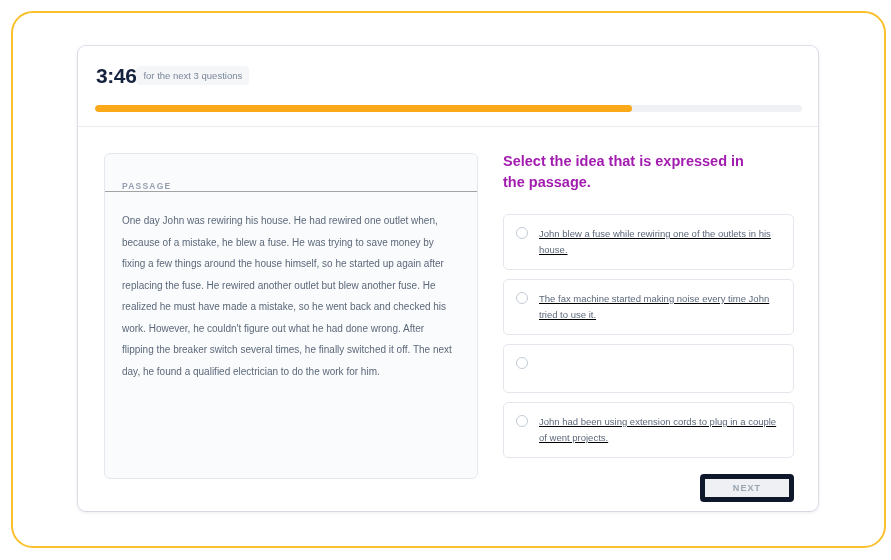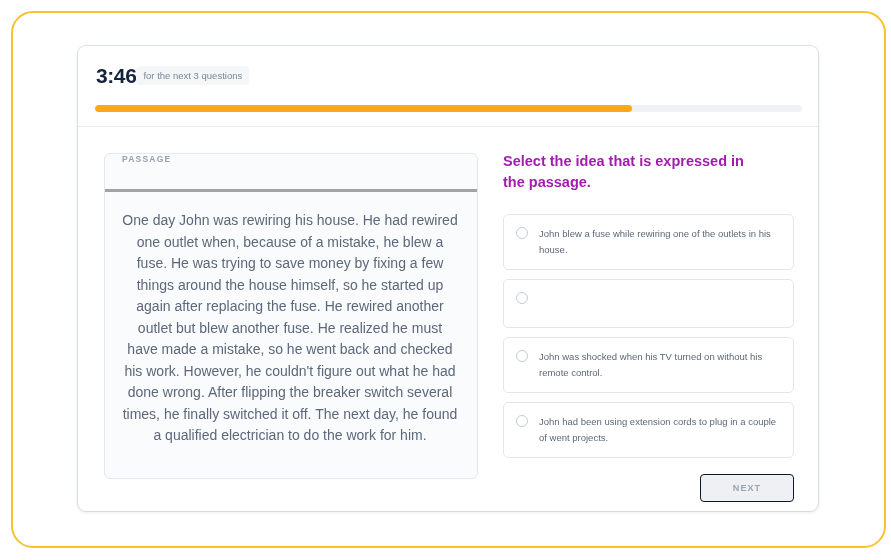--- a/index.html
+++ b/index.html
@@ -96,39 +96,39 @@
     flex: 0 0 374px;
     height: 326px;
     background: #fafbfc;
     border: 1px solid #e4e8ee;
     border-radius: 6px;
     overflow: hidden;
   }
 
   .passage-head {
     height: 38px;
-    border-bottom: 3px solid #a3a3a3;
-    display: flex;
-    align-items: flex-start;
+    border-bottom: 1px solid #a3a3a3;
+    display: flex;
+    align-items: flex-end;
     padding-left: 17px;
   }
 
   .passage-label {
     font-size: 8.5px;
     letter-spacing: 1.2px;
     color: #96a0b0;
     font-weight: bold;
   }
 
   .passage-text {
     padding: 18px 19px 0 17px;
-    font-size: 14px;
+    font-size: 10px;
     line-height: 21.5px;
     color: #5c687a;
-    text-align: center;
+    text-align: left;
   }
 
   
   #question-col {
     flex: 1;
     padding-left: 25px;
     padding-top: 0;
   }
 
   .question-title {
@@ -147,20 +147,21 @@
   .option {
     display: flex;
     align-items: flex-start;
     border: 1px solid #e3e7ed;
     border-radius: 5px;
     background: #ffffff;
     padding: 11px 12px 11px 12px;
     margin-bottom: 9px;
     cursor: pointer;
     min-height: 49px;
+    text-decoration: underline;
   }
 
   .radio {
     flex: 0 0 12px;
     width: 12px;
     height: 12px;
     border: 1px solid #c4ccd8;
     border-radius: 50%;
     margin-top: 1px;
     margin-right: 11px;
@@ -176,21 +177,21 @@
   .next-row {
     display: flex;
     justify-content: flex-end;
     margin-top: 16px;
   }
 
   .next-button {
     width: 94px;
     height: 28px;
     background: #eef0f3;
-    border: 1px solid #0f172a;
+    border: 5px solid #0f172a;
     border-radius: 4px;
     color: #9aa4b2;
     font-size: 9px;
     font-weight: bold;
     letter-spacing: 1.1px;
     display: flex;
     align-items: center;
     justify-content: center;
     cursor: default;
   }
@@ -224,24 +225,24 @@
       <div id="question-col">
         <div class="question-title">Select the idea that is expressed in the passage.</div>
 
         <div class="options" id="options">
             <div class="option">
               <span class="radio"></span>
               <span class="option-label">John blew a fuse while rewiring one of the outlets in his house.</span>
             </div>
             <div class="option">
               <span class="radio"></span>
-            </div>
-            <div class="option">
-              <span class="radio"></span>
-              <span class="option-label">John was shocked when his TV turned on without his remote control.</span>
+              <span class="option-label">The fax machine started making noise every time John tried to use it.</span>
+            </div>
+            <div class="option">
+              <span class="radio"></span>
             </div>
             <div class="option">
               <span class="radio"></span>
               <span class="option-label">John had been using extension cords to plug in a couple of went projects.</span>
             </div>
           </div>
 
         <div class="next-row">
           <div class="next-button">NEXT</div>
         </div>

